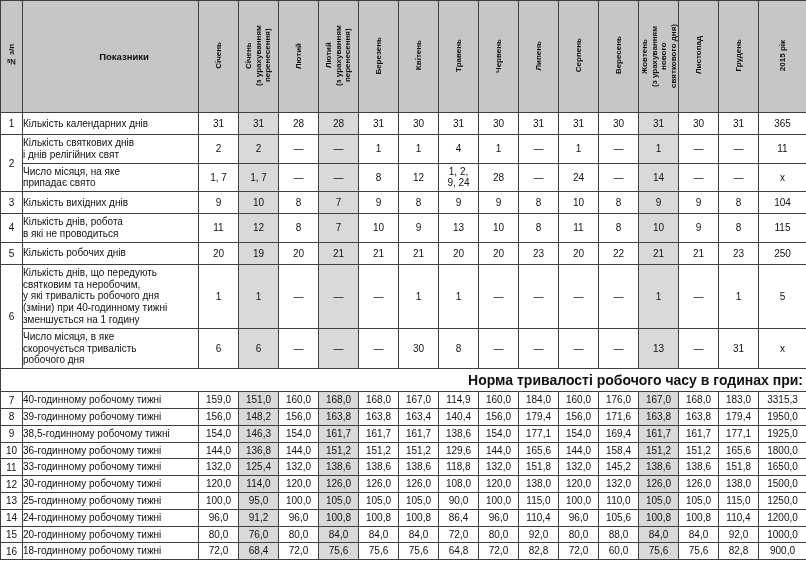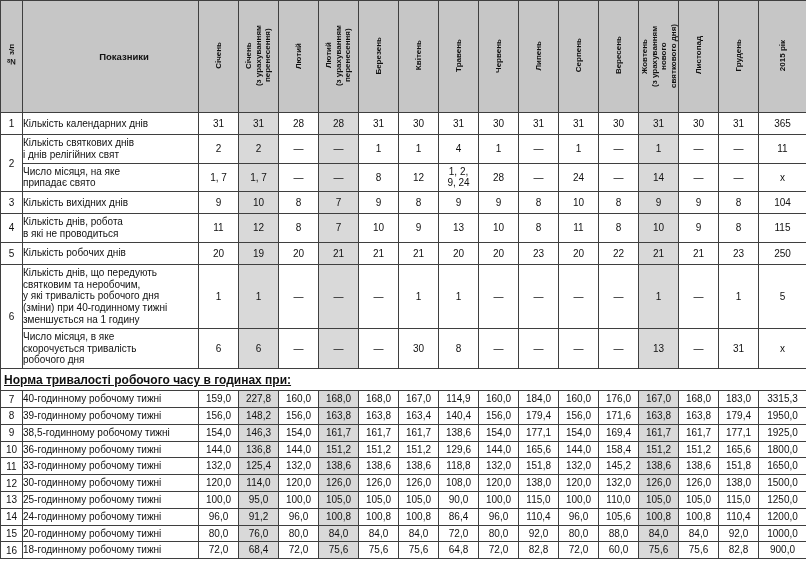--- a/index.html
+++ b/index.html
@@ -49,26 +49,25 @@
 
   td.num  { text-align: center; padding: 1px; }
   td.label { text-align: left; padding: 2px 0; white-space: pre-line; line-height: 1.18; }
   td.val  { text-align: center; padding: 1px 2px; white-space: pre-line; line-height: 1.15; }
   td.shaded { background: #d9d9d9; }
 
   tr.main td { height: 22px; }
   tr.hours td { height: 16px; }
 
   td.section {
-    text-align: left;
+    text-align: right;
     font-weight: bold;
-    font-size: 12px;
+    font-size: 14px;
     padding: 3px;
     height: 18px;
-    text-decoration: underline;
   }
 </style>
 </head>
 <body>
 
 <div class="page">
   <table>
     <colgroup>
         <col style="width: 22px;">
         <col style="width: 176px;">
@@ -277,21 +276,21 @@
           <td class="val">31</td>
           <td class="val">х</td>
         </tr>
         <tr class="main">
           <td colspan="17" class="section">Норма тривалості робочого часу в годинах при:</td>
         </tr>
         <tr class="hours">
           <td class="num">7</td>
           <td class="label">40-годинному робочому тижні</td>
           <td class="val">159,0</td>
-          <td class="val shaded">227,8</td>
+          <td class="val shaded">151,0</td>
           <td class="val">160,0</td>
           <td class="val shaded">168,0</td>
           <td class="val">168,0</td>
           <td class="val">167,0</td>
           <td class="val">114,9</td>
           <td class="val">160,0</td>
           <td class="val">184,0</td>
           <td class="val">160,0</td>
           <td class="val">176,0</td>
           <td class="val shaded">167,0</td>

